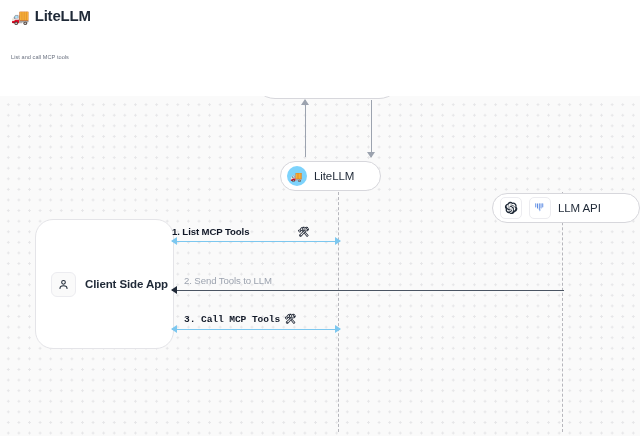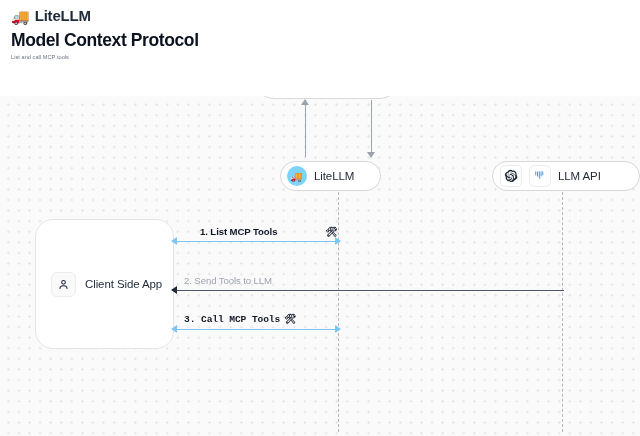--- a/index.html
+++ b/index.html
@@ -157,21 +157,21 @@
     border-radius: 50%;
     background: #7dd3fc;
     display: flex;
     align-items: center;
     justify-content: center;
     font-size: 10px;
     flex: none;
   }
 
   #node-llm-api { left: 492px; top: 161px; }
-  #node-llm-api .node-pill { width: 148px; padding-left: 7px; }
+  #node-llm-api .node-pill { width: 148px; padding-left: 7px; margin-top: 32px; }
   .api-badge {
     width: 20px; height: 20px;
     border-radius: 5px;
     background: #ffffff;
     border: 1px solid #ececf0;
     display: flex;
     align-items: center;
     justify-content: center;
     flex: none;
   }
@@ -194,21 +194,21 @@
     border-radius: 6px;
     background: #fafafa;
     border: 1px solid #ececf0;
     display: flex;
     align-items: center;
     justify-content: center;
     flex: none;
   }
   #client-label {
     font-size: 11.5px;
-    font-weight: 400;
+    font-weight: 700;
     color: #1f2937;
     letter-spacing: -0.1px;
   }
 
   
   .lifeline {
     position: absolute;
     width: 0;
     border-left: 1.6px dashed #b6b6bc;
     z-index: 5;
@@ -270,21 +270,21 @@
   .msg.blue .arrowhead.left  { border-right: 6px solid #7cc7ef; }
   .msg.blue .arrowhead.right { border-left: 6px solid #7cc7ef; }
   .msg.blue .msg-label { color: #111827; }
 
   
   .msg.gray .line { border-top: 1.4px solid #4b5563; }
   .msg.gray .arrowhead.left { border-right: 6.5px solid #1f2937; }
   .msg.gray .msg-label { color: #9ca3af; font-weight: 400; }
 
   #msg-1 { left: 172px; top: 241px; width: 168px; }
-  #msg-1 .msg-label { left: 28px; bottom: 4px; gap: 48px; }
+  #msg-1 .msg-label { left: 0; bottom: 4px; gap: 48px; }
   #msg-2 { left: 172px; top: 290px; width: 392px; }
   #msg-2 .msg-label { left: 12px; bottom: 4px; }
   #msg-3 { left: 172px; top: 329px; width: 168px; }
   #msg-3 .msg-label { left: 12px; bottom: 4px; font-family: Liberation Mono, monospace; }
 
   .tool-glyph {
     display: inline-flex;
     align-items: center;
     justify-content: center;
     font-size: 9.5px;
@@ -296,21 +296,20 @@
 <body>
 
 <div id="canvas"></div>
 <div id="canvas-top-mask"></div>
 
 <div id="app-header">
   <div id="brand">
     <span class="logo-glyph">🚚</span>
     <span class="brand-name">LiteLLM</span>
   </div>
-  <div id="page-title">Model Context Protocol</div>
   <div id="page-subtitle">List and call MCP tools</div>
 </div>
 
 <div class="layer" id="mcp-tools-group">
   <div id="mcp-tools-title">MCP Tools</div>
   <div id="mcp-tools-box">
     <div class="tool-icon dark">
       <svg width="18" height="18" viewBox="0 0 24 24" aria-hidden="true">
         <defs>
           <linearGradient id="grad-tri" x1="0" y1="0" x2="1" y2="1">

